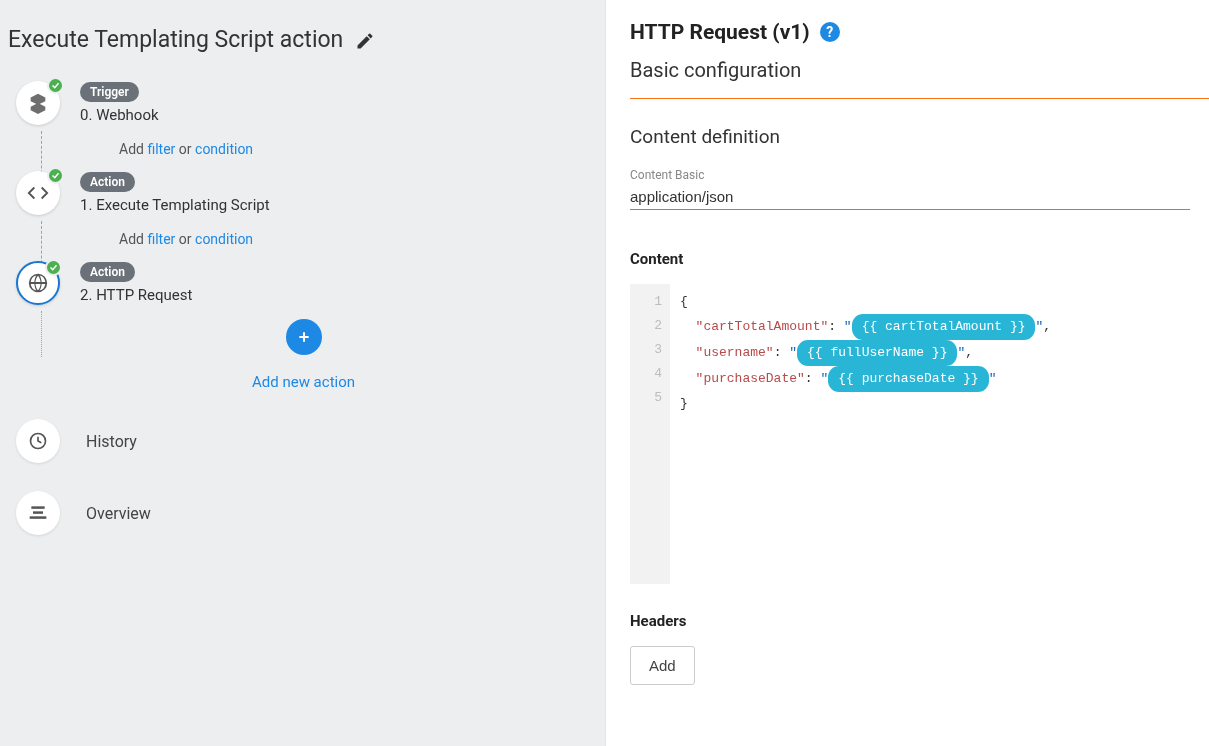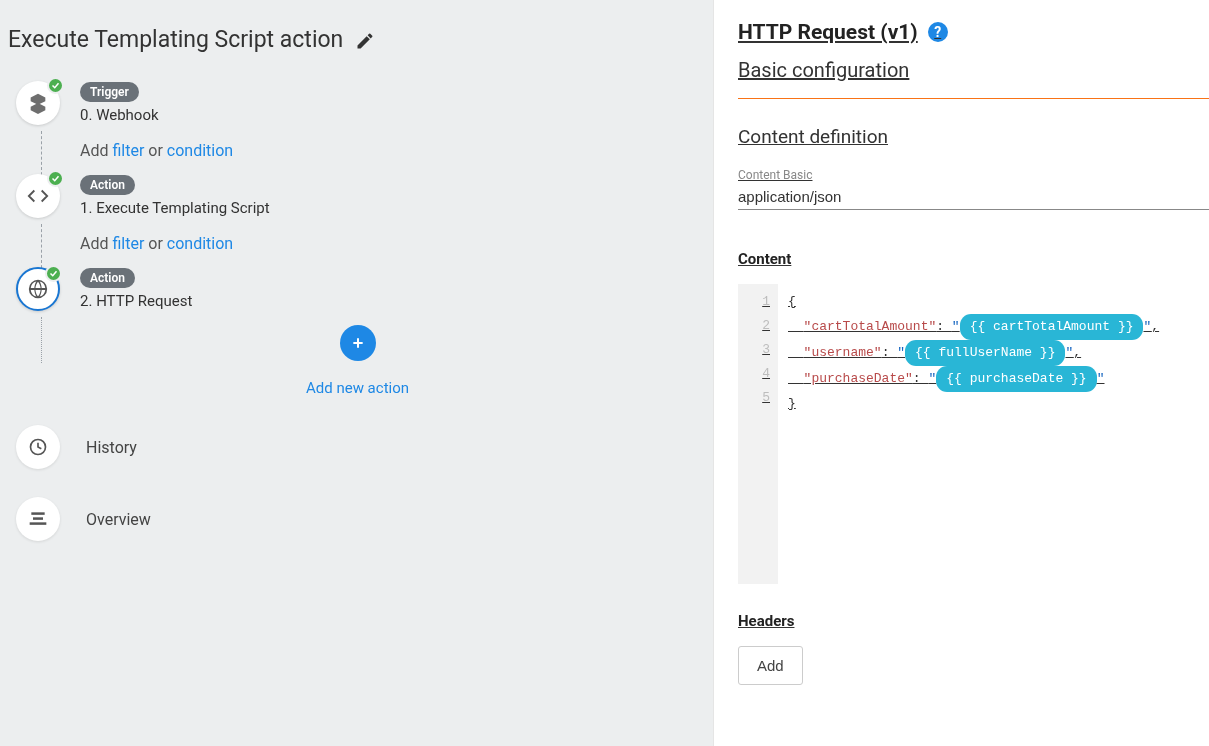--- a/index.html
+++ b/index.html
@@ -1,21 +1,21 @@
 <!DOCTYPE html>
 <html><head>
 <meta charset="utf-8">
 <style>
   * { box-sizing: border-box; }
   html,body { margin:0; padding:0; font-family: -apple-system, "Segoe UI", Roboto, "Helvetica Neue", Arial, sans-serif; color:#333; }
   body { display:flex; width:1209px; height:746px; overflow:hidden; }
 
   
   .left {
-    width:713px;
+    width:605px;
     background:#eceeef;
     padding:18px 18px 18px 8px;
     position:relative;
   }
   .page-title {
     font-size:23px;
     font-weight:400;
     color:#333;
     margin:8px 0 28px 0;
     display:flex;
@@ -59,22 +59,22 @@
     font-size:12px;
     font-weight:600;
     padding:3px 10px;
     border-radius:11px;
     margin-bottom:4px;
   }
   .step-title { font-size:15px; color:#333; }
   .step-body { padding-top:0; }
 
   .filter-line {
-    font-size:16px; color:#555;
-    margin:12px 0 14px 68px;
+    font-size:14px; color:#555;
+    margin:12px 0 14px 107px;
   }
   .filter-line .lbl { color:#555; }
   .filter-line a { color:#1e88e5; text-decoration:none; cursor:pointer; }
 
   .connector {
     position:absolute;
     left:29px;
     top:50px;
     height:calc(100% - 4px);
     border-left:1px dashed #9aa1a8;
@@ -107,21 +107,20 @@
     box-shadow:0 1px 3px rgba(0,0,0,0.1);
   }
   .nav-circle svg { width:20px; height:20px; color:#555; }
   .nav-label { font-size:16px; color:#444; }
 
   
   .right {
     flex:1; background:#fff; border-left:1px solid #e5e5e5;
     padding:20px 0 20px 24px;
     overflow:hidden;
-    text-decoration:underline;
   }
   .right-header {
     display:flex; align-items:center; gap:10px;
     font-size:21px; font-weight:700; color:#222;
     margin-bottom:14px;
   }
   .help-circle {
     width:20px; height:20px; border-radius:50%;
     background:#1e88e5; color:#fff; font-weight:700;
     display:flex; align-items:center; justify-content:center;

